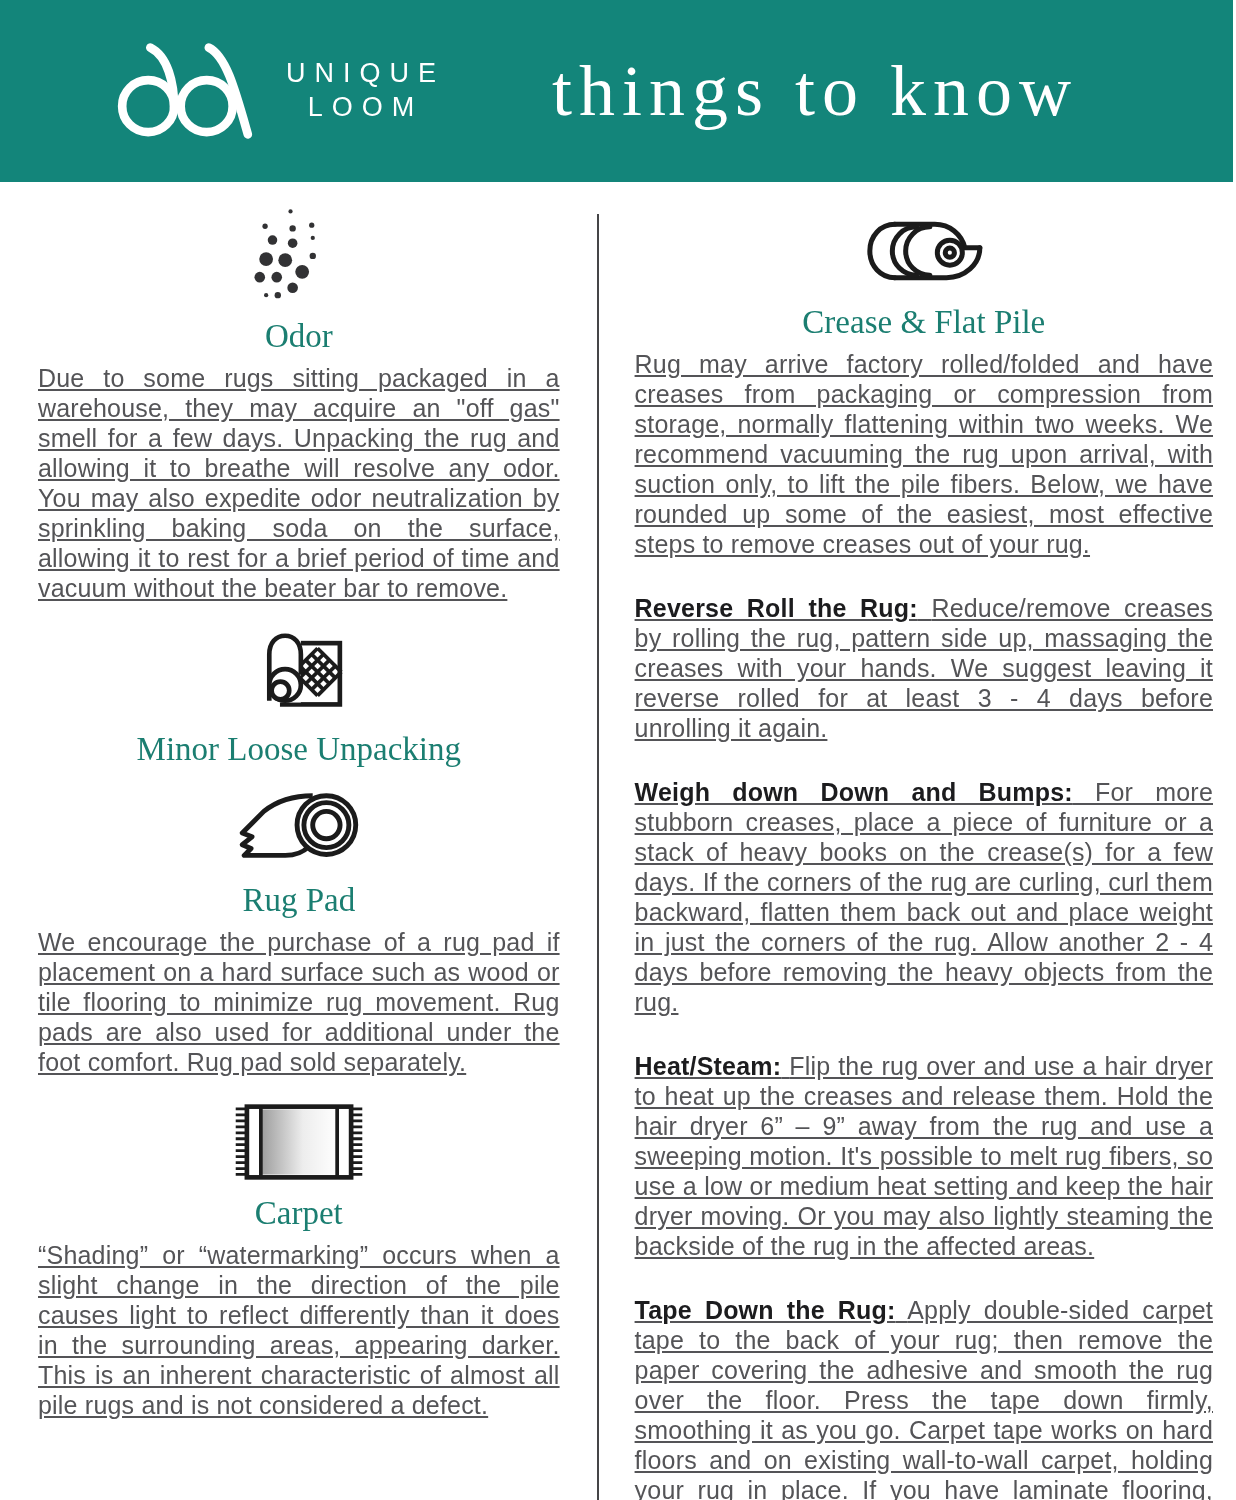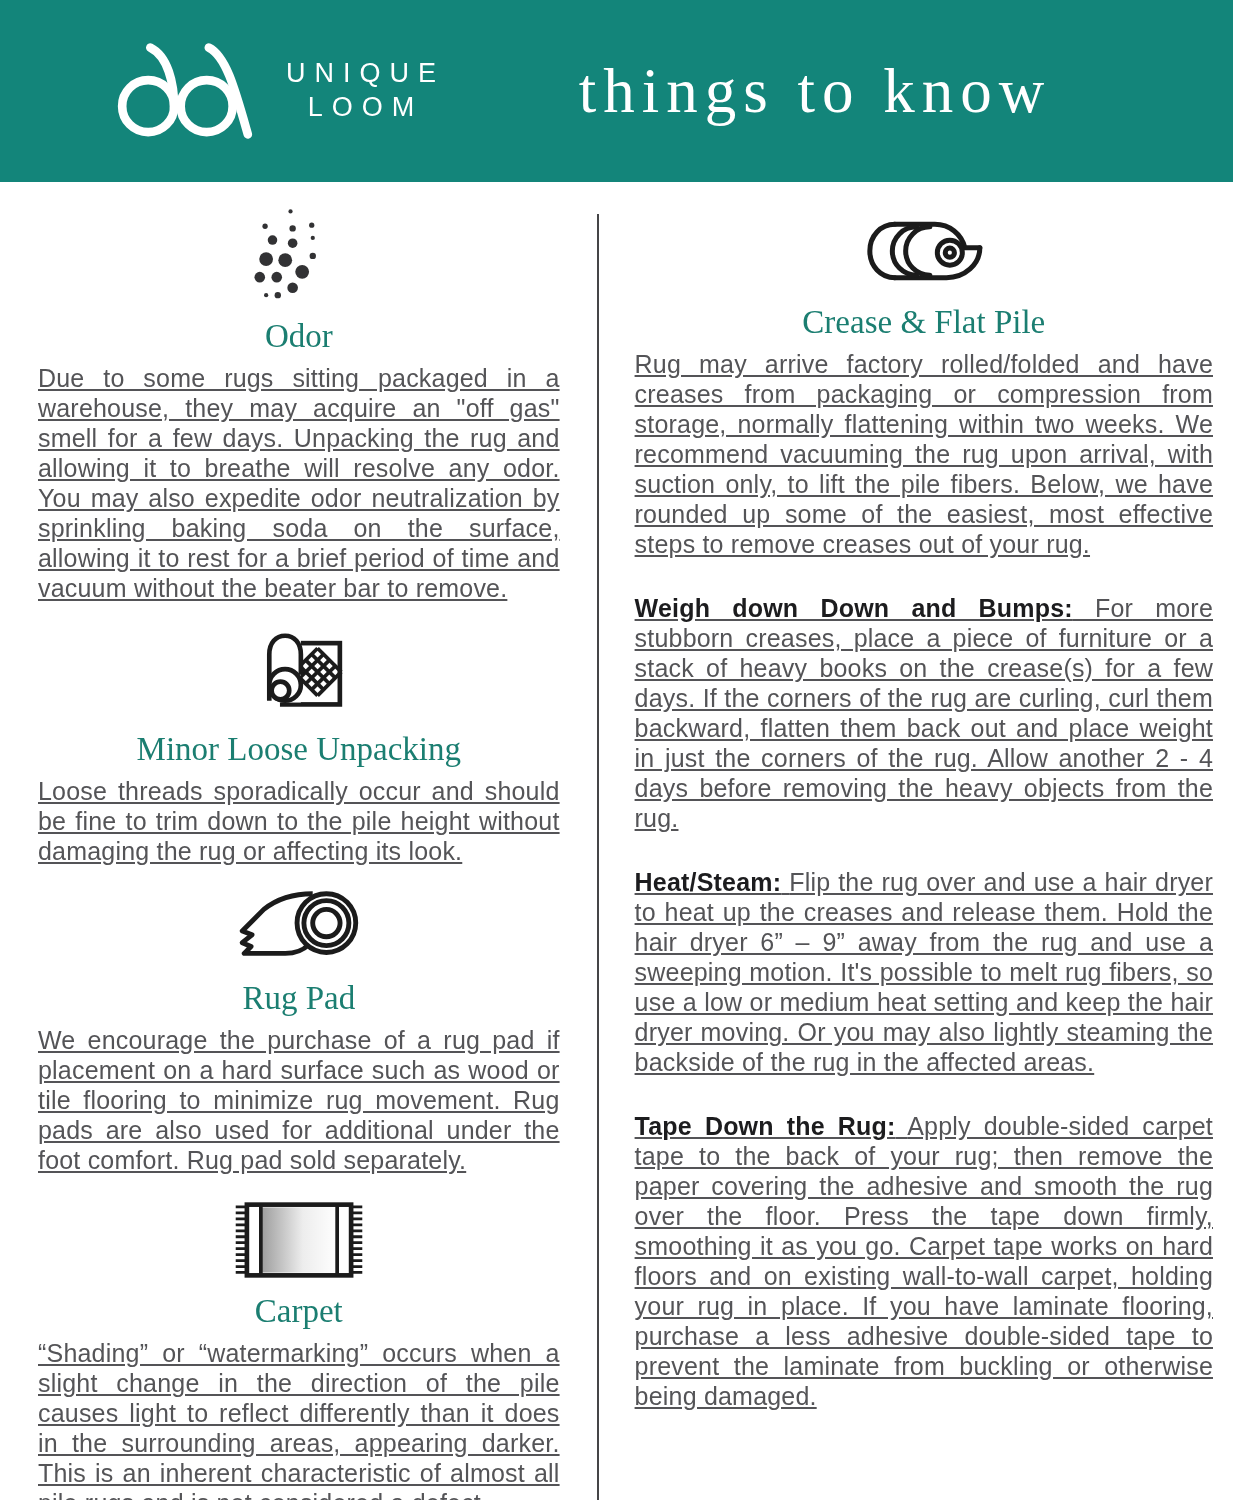--- a/index.html
+++ b/index.html
@@ -29,21 +29,21 @@
     text-align:center;
     font-weight:400;
   }
   .banner-title{
     flex:1;
     text-align:center;
     padding-right:48px;
     color:#ffffff;
     font-family:"Liberation Serif", serif;
     font-weight:400;
-    font-size:63px;
+    font-size:72px;
     letter-spacing:7px;
     margin:0;
   }
   
   .content{display:flex;align-items:flex-start;}
   .divider{
     position:absolute;
     left:597px;top:214px;
     width:2px;height:1286px;
     background:#454547;
@@ -151,21 +151,20 @@
             </g>
             <path d="M24,20 h34 v70 h-34 z" fill="#ffffff" stroke="none"></path>
             <g fill="none" stroke="#1b1b1b" stroke-width="5">
               <path d="M24,88 L24,38 C24,26 31,18 41,18 C51,18 58,26 58,38 L58,60"></path>
               <circle cx="41" cy="71" r="17" fill="#ffffff"></circle>
               <circle cx="36" cy="77" r="9.5" fill="#ffffff"></circle>
             </g>
           </svg>
         </div>
         <h2 class="sec-title">Minor Loose Unpacking</h2>
-        <p class="body-text">Loose threads sporadically occur and should be fine to trim down to the pile height without damaging the rug or affecting its look.</p>
       </div>
 
       <div class="section">
         <div class="icon-row m-pad">
           <svg width="130" height="90" viewBox="0 0 132 92" aria-hidden="true">
             <g fill="none" stroke="#1b1b1b" stroke-width="5" stroke-linejoin="round">
               <path d="M80,12 C56,12 40,20 30,28 L8,50 L18,54 L8,62 L17,66 L10,73 L52,73 C62,73 70,70 76,64" fill="#ffffff"></path>
               <circle cx="94" cy="42" r="30" fill="#ffffff"></circle>
               <circle cx="94" cy="42" r="23"></circle>
               <circle cx="94" cy="42" r="14" fill="#ffffff"></circle>
@@ -214,20 +213,21 @@
               <path d="M66,13 A29,29 0 0 0 66,71"></path>
               <path d="M82,13 A29,29 0 0 0 82,71"></path>
               <circle cx="106" cy="44" r="15"></circle>
               <circle cx="106" cy="44" r="5.5"></circle>
             </g>
           </svg>
         </div>
         <h2 class="sec-title">Crease &amp; Flat Pile</h2>
         <p class="body-text">Rug may arrive factory rolled/folded and have creases from packaging or compression from storage, normally flattening within two weeks. We recommend vacuuming the rug upon arrival, with suction only, to lift the pile fibers. Below, we have rounded up some of the easiest, most effective steps to remove creases out of your rug.</p>
 
+        <p class="body-text tip"><b>Reverse Roll the Rug:</b> <span>Reduce/remove creases by rolling the rug, pattern side up, massaging the creases with your hands. We suggest leaving it reverse rolled for at least 3 - 4 days before unrolling it again.</span></p>
 
         <p class="body-text tip"><b>Weigh down Down and Bumps:</b> <span>For more stubborn creases, place a piece of furniture or a stack of heavy books on the crease(s) for a few days. If the corners of the rug are curling, curl them backward, flatten them back out and place weight in just the corners of the rug. Allow another 2 - 4 days before removing the heavy objects from the rug.</span></p>
 
         <p class="body-text tip"><b>Heat/Steam:</b> <span>Flip the rug over and use a hair dryer to heat up the creases and release them. Hold the hair dryer 6” – 9” away from the rug and use a sweeping motion. It's possible to melt rug fibers, so use a low or medium heat setting and keep the hair dryer moving. Or you may also lightly steaming the backside of the rug in the affected areas.</span></p>
 
         <p class="body-text tip"><b>Tape Down the Rug:</b> <span>Apply double-sided carpet tape to the back of your rug; then remove the paper covering the adhesive and smooth the rug over the floor. Press the tape down firmly, smoothing it as you go. Carpet tape works on hard floors and on existing wall-to-wall carpet, holding your rug in place. If you have laminate flooring, purchase a less adhesive double-sided tape to prevent the laminate from buckling or otherwise being damaged.</span></p>
       </div>
 
     </section>
   </div>

